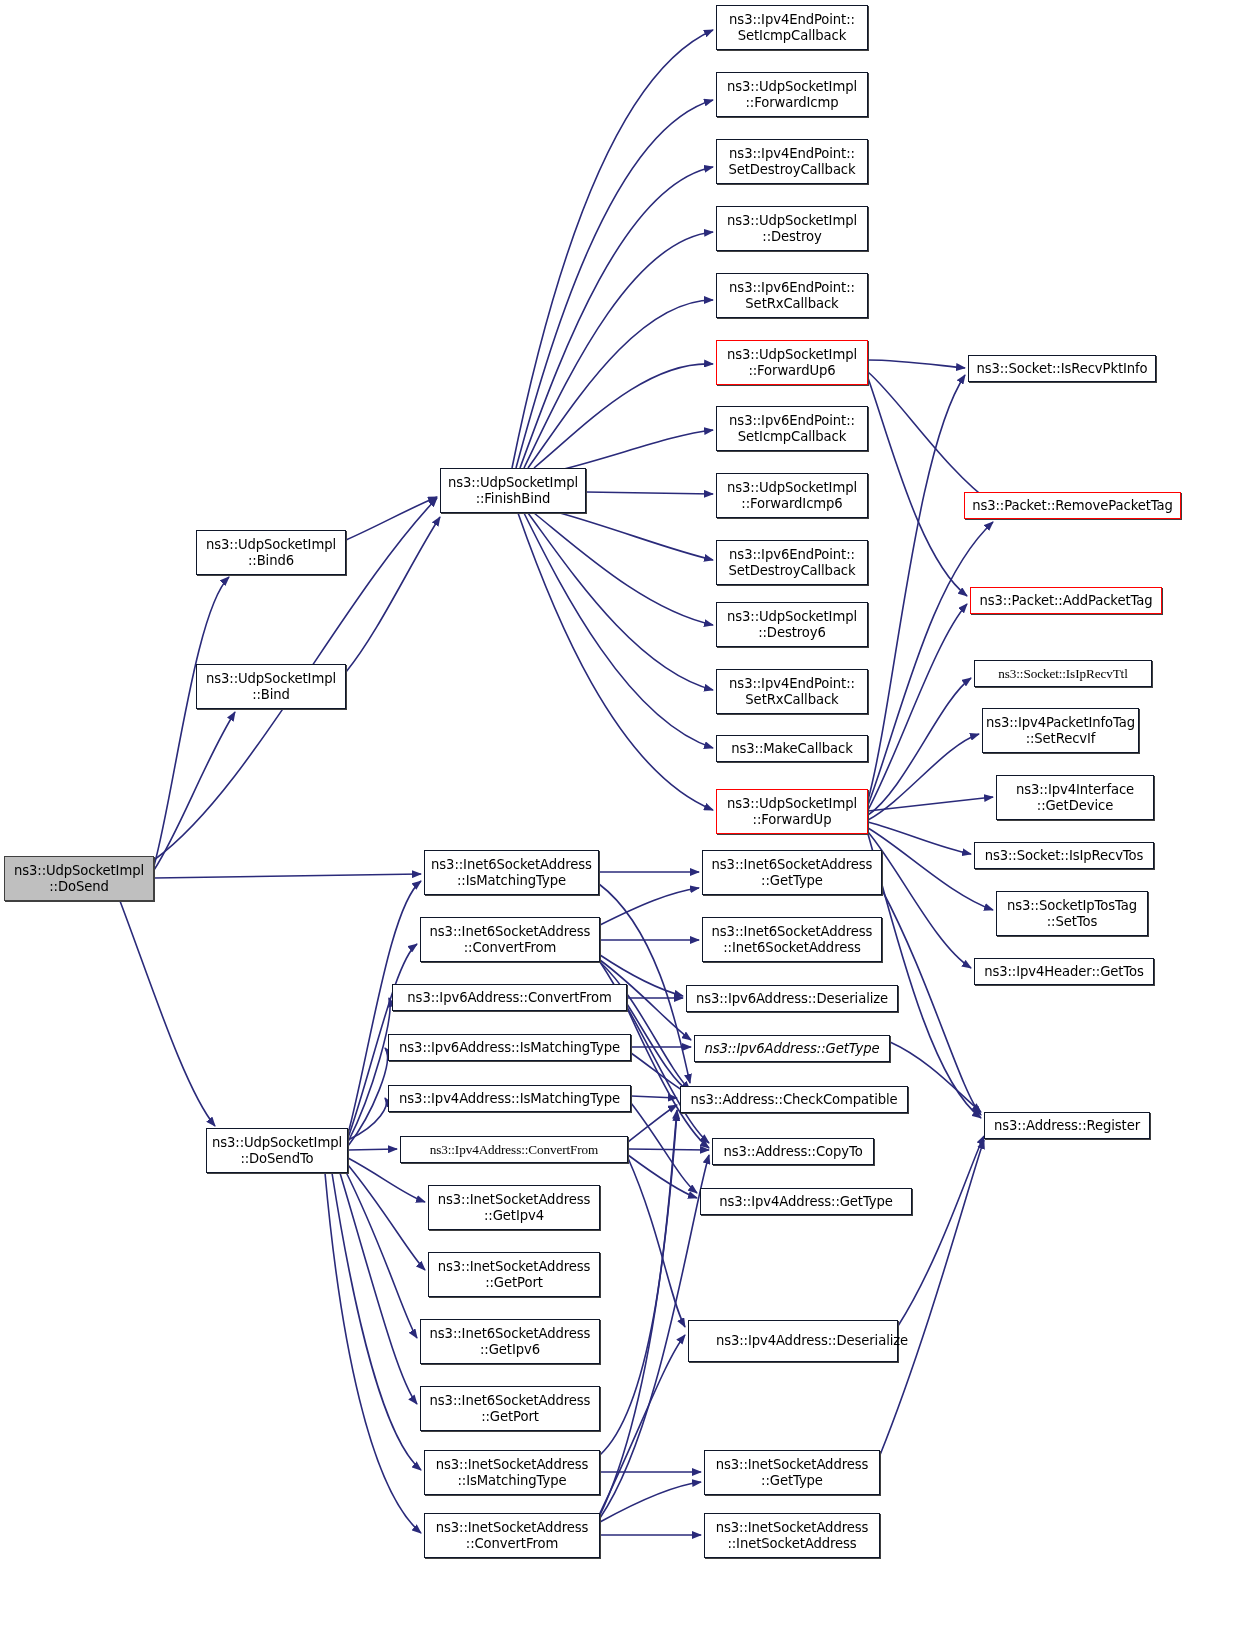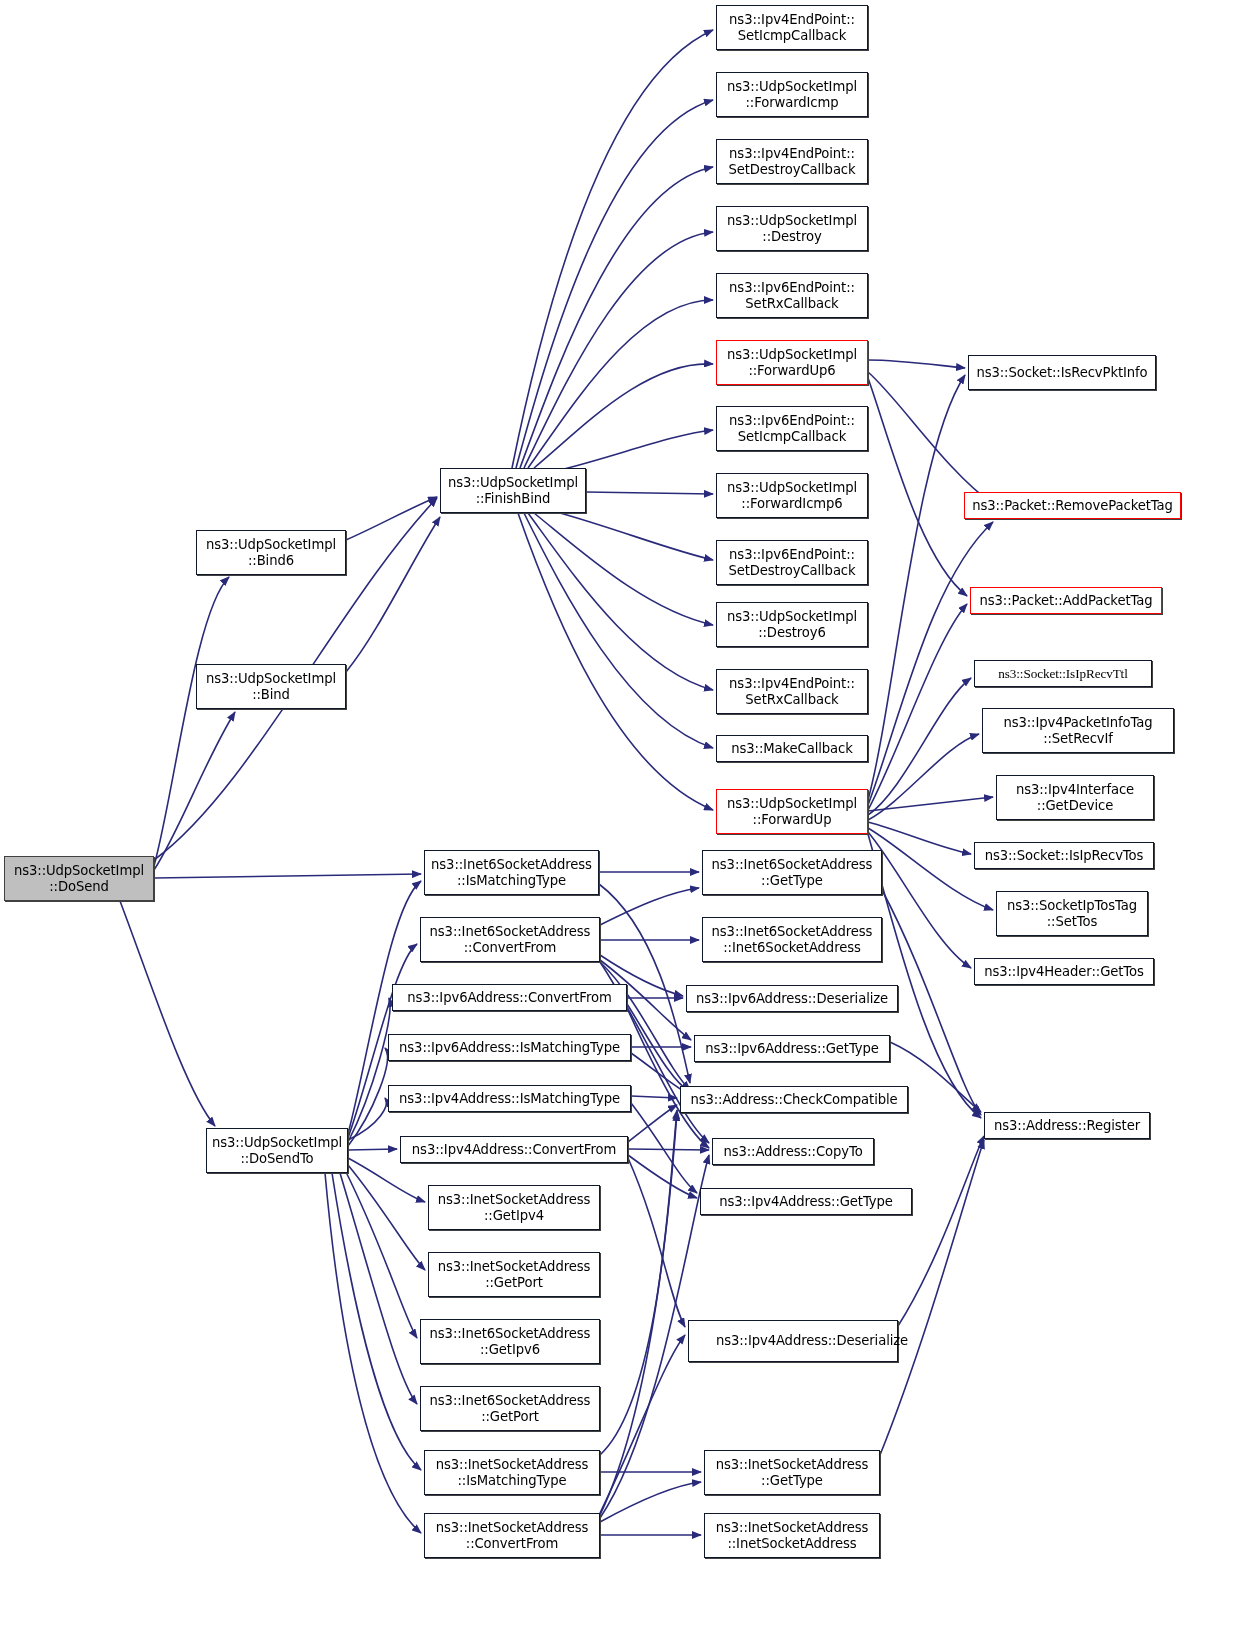--- a/index.html
+++ b/index.html
@@ -147,33 +147,33 @@
       </div>
       <div class="node thick" style="left: 716px; top: 669px; width: 152px; height: 45px;">
         <span>ns3::Ipv4EndPoint::<br>SetRxCallback</span>
       </div>
       <div class="node thick" style="left: 716px; top: 735px; width: 152px; height: 27px;">
         <span>ns3::MakeCallback</span>
       </div>
       <div class="node thick hl" style="left: 716px; top: 789px; width: 152px; height: 45px;">
         <span>ns3::UdpSocketImpl<br>::ForwardUp</span>
       </div>
-      <div class="node thick" style="left: 968px; top: 355px; width: 188px; height: 35px;">
+      <div class="node thick" style="left: 968px; top: 355px; width: 188px; height: 27px;">
         <span>ns3::Socket::IsRecvPktInfo</span>
       </div>
       <div class="node thick hl" style="left: 964px; top: 492px; width: 217px; height: 27px;">
         <span>ns3::Packet::RemovePacketTag</span>
       </div>
       <div class="node thick hl" style="left: 970px; top: 587px; width: 192px; height: 27px;">
         <span>ns3::Packet::AddPacketTag</span>
       </div>
       <div class="node thick" style="left: 974px; top: 660px; width: 178px; height: 27px; font-family: Liberation Serif, serif;">
         <span>ns3::Socket::IsIpRecvTtl</span>
       </div>
-      <div class="node thick" style="left: 982px; top: 708px; width: 192px; height: 45px;">
+      <div class="node thick" style="left: 982px; top: 708px; width: 157px; height: 45px;">
         <span>ns3::Ipv4PacketInfoTag<br>::SetRecvIf</span>
       </div>
       <div class="node thick" style="left: 996px; top: 775px; width: 158px; height: 45px;">
         <span>ns3::Ipv4Interface<br>::GetDevice</span>
       </div>
       <div class="node thick" style="left: 974px; top: 842px; width: 180px; height: 27px;">
         <span>ns3::Socket::IsIpRecvTos</span>
       </div>
       <div class="node thick" style="left: 996px; top: 891px; width: 152px; height: 45px;">
         <span>ns3::SocketIpTosTag<br>::SetTos</span>
@@ -192,21 +192,21 @@
       </div>
       <div class="node thick" style="left: 392px; top: 984px; width: 235px; height: 27px;">
         <span>ns3::Ipv6Address::ConvertFrom</span>
       </div>
       <div class="node thick" style="left: 388px; top: 1034px; width: 243px; height: 27px;">
         <span>ns3::Ipv6Address::IsMatchingType</span>
       </div>
       <div class="node thick" style="left: 388px; top: 1085px; width: 243px; height: 27px;">
         <span>ns3::Ipv4Address::IsMatchingType</span>
       </div>
-      <div class="node thick" style="left: 400px; top: 1136px; width: 228px; height: 27px;">
+      <div class="node thick" style="left: 400px; top: 1136px; width: 228px; height: 27px; font-family: Liberation Serif, serif;">
         <span>ns3::Ipv4Address::ConvertFrom</span>
       </div>
       <div class="node thick" style="left: 428px; top: 1185px; width: 172px; height: 45px;">
         <span>ns3::InetSocketAddress<br>::GetIpv4</span>
       </div>
       <div class="node thick" style="left: 428px; top: 1252px; width: 172px; height: 45px;">
         <span>ns3::InetSocketAddress<br>::GetPort</span>
       </div>
       <div class="node thick" style="left: 420px; top: 1319px; width: 180px; height: 45px;">
         <span>ns3::Inet6SocketAddress<br>::GetIpv6</span>
@@ -225,21 +225,21 @@
       </div>
       <div class="node thick" style="left: 702px; top: 850px; width: 180px; height: 45px;">
         <span>ns3::Inet6SocketAddress<br>::GetType</span>
       </div>
       <div class="node thick" style="left: 702px; top: 917px; width: 180px; height: 45px;">
         <span>ns3::Inet6SocketAddress<br>::Inet6SocketAddress</span>
       </div>
       <div class="node thick" style="left: 686px; top: 985px; width: 212px; height: 27px;">
         <span>ns3::Ipv6Address::Deserialize</span>
       </div>
-      <div class="node thick" style="left: 694px; top: 1035px; width: 196px; height: 27px;">
+      <div class="node thick" style="left: 694px; top: 1035px; width: 196px; height: 27px; font-style: italic;">
         <span>ns3::Ipv6Address::GetType</span>
       </div>
       <div class="node thick" style="left: 680px; top: 1086px; width: 228px; height: 27px;">
         <span>ns3::Address::CheckCompatible</span>
       </div>
       <div class="node thick" style="left: 712px; top: 1138px; width: 162px; height: 27px;">
         <span>ns3::Address::CopyTo</span>
       </div>
       <div class="node thick" style="left: 700px; top: 1188px; width: 212px; height: 27px;">
         <span>ns3::Ipv4Address::GetType</span>

